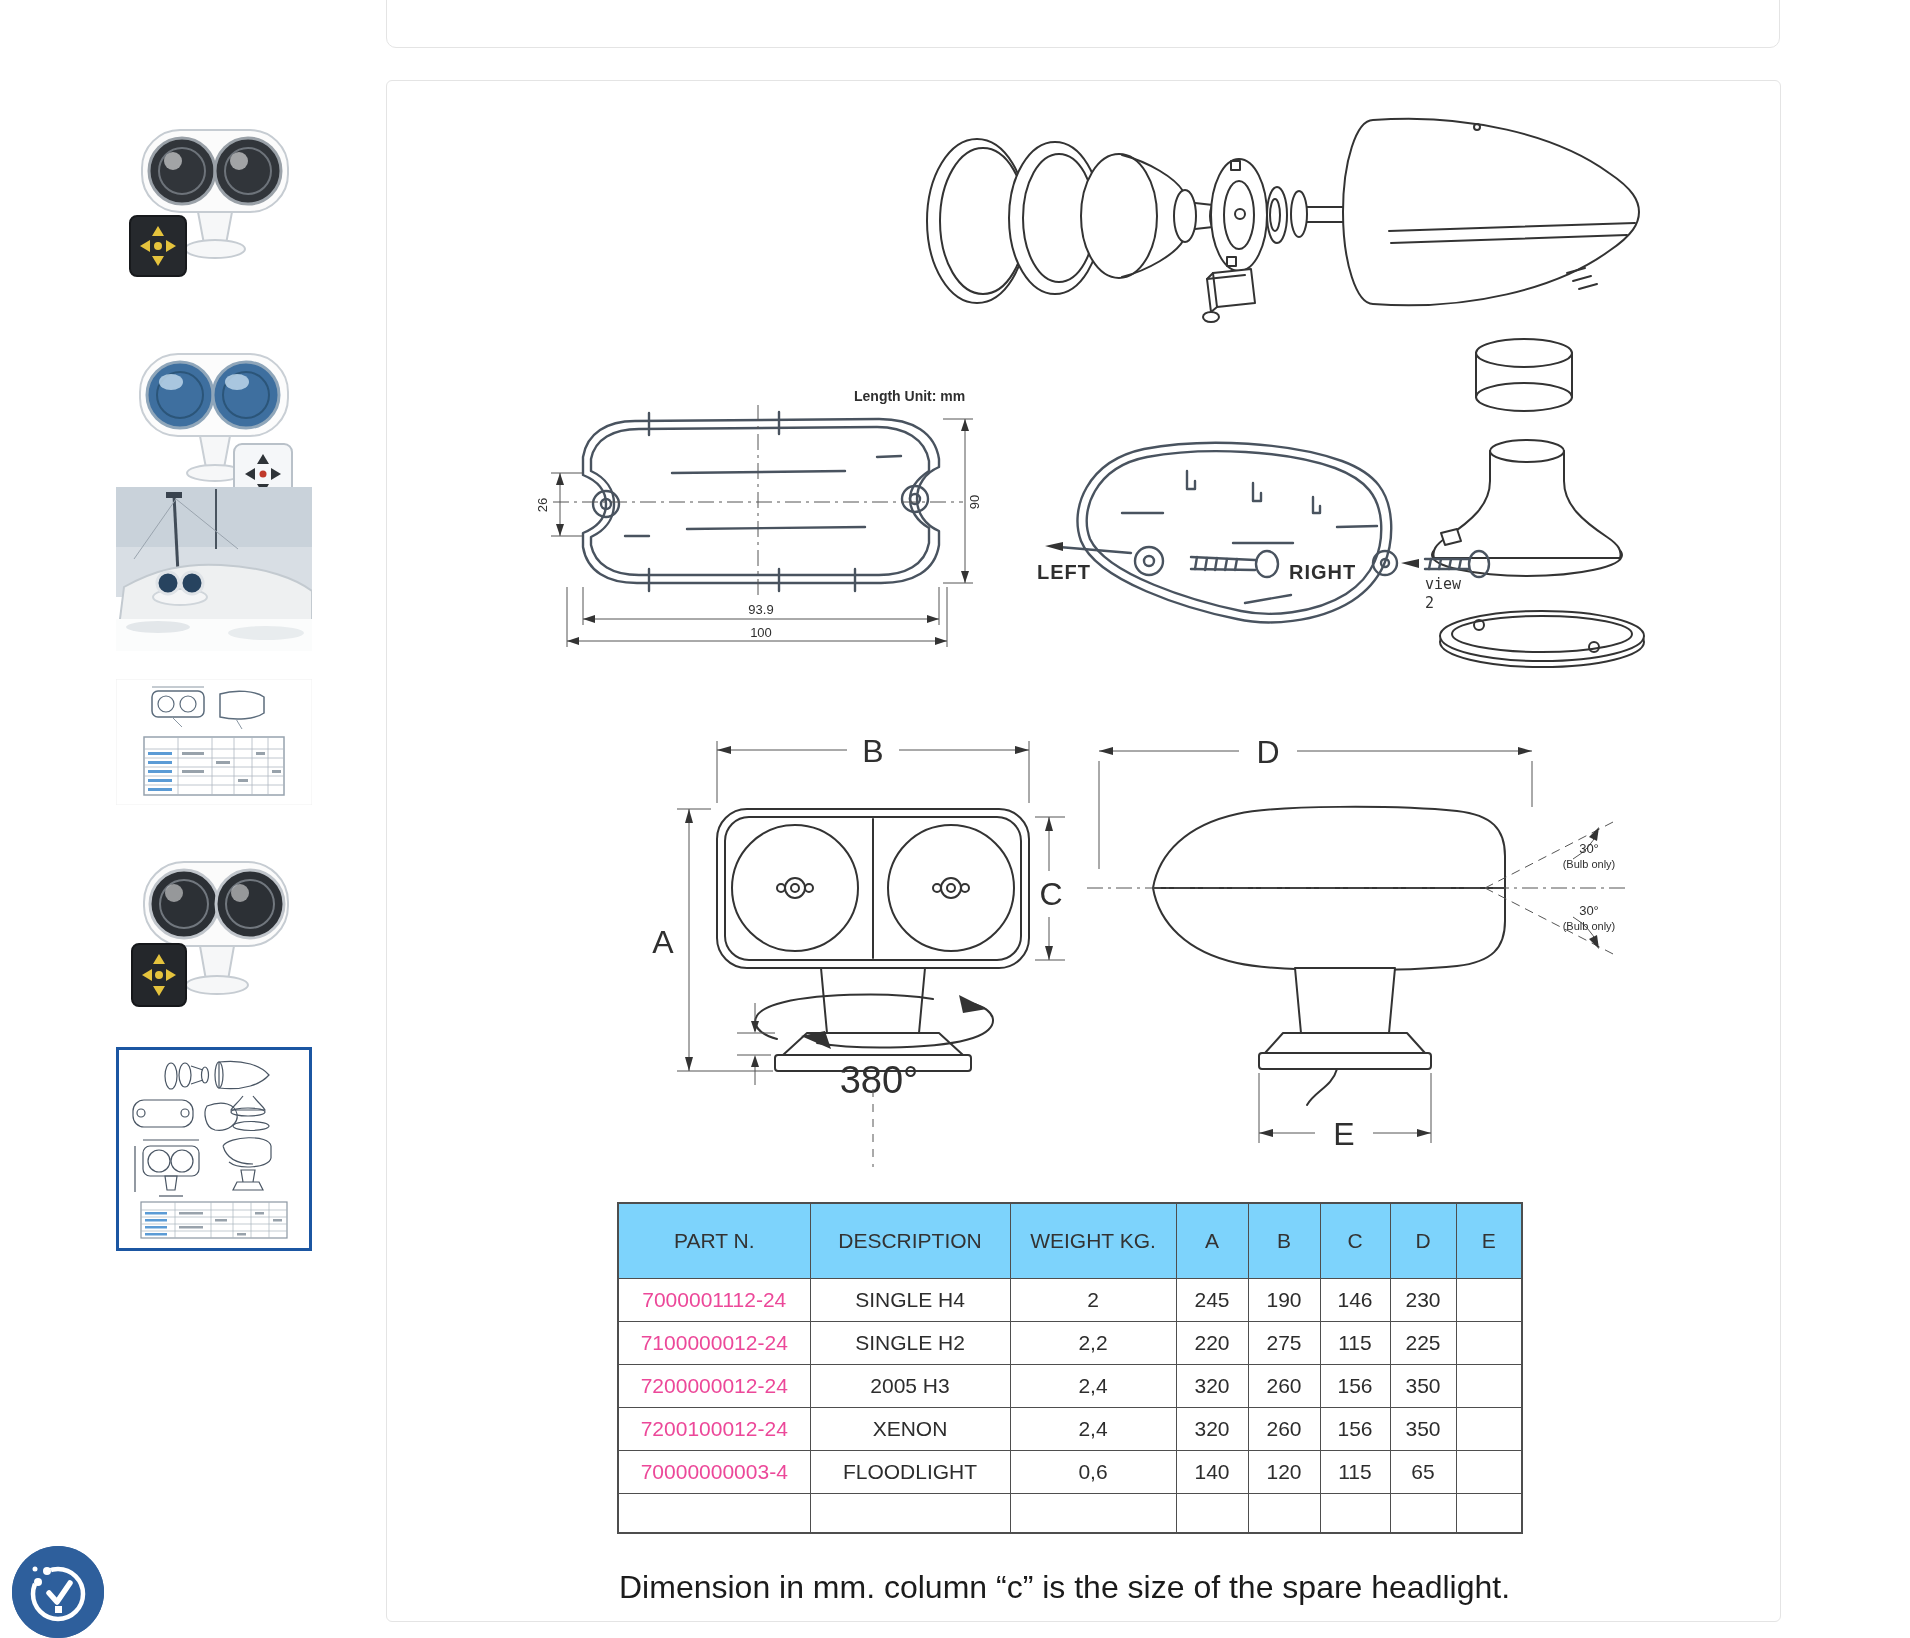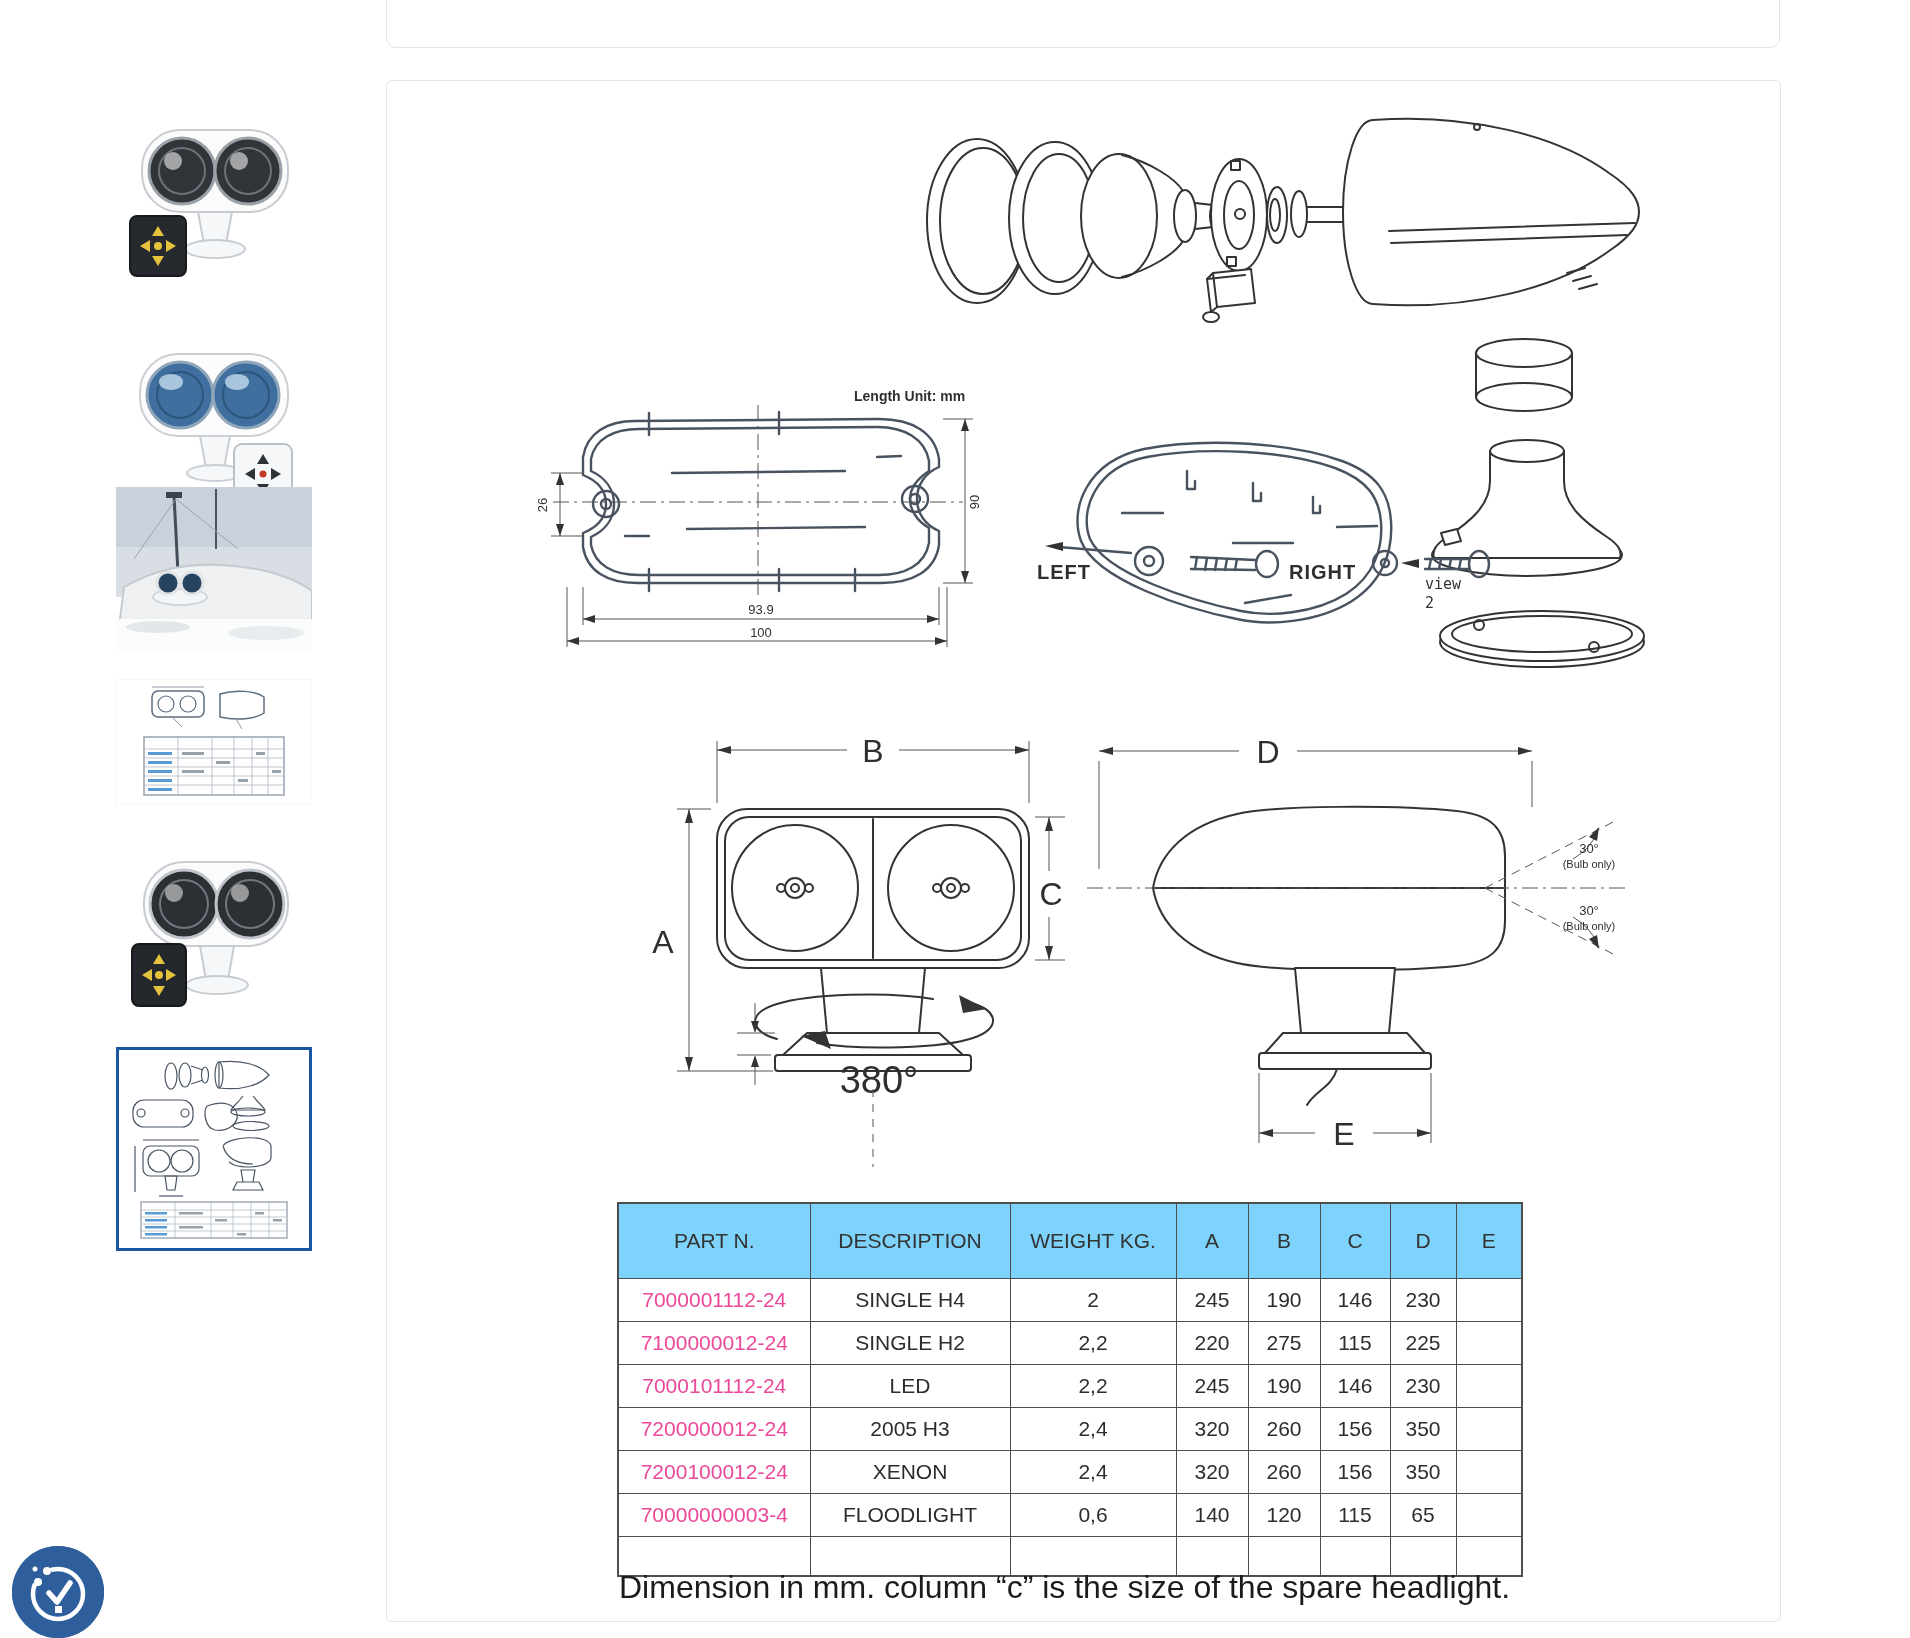--- a/index.html
+++ b/index.html
@@ -529,30 +529,20 @@
         <td><span class="part-link">7100000012-24</span></td>
         <td>SINGLE H2</td>
         <td>2,2</td>
         <td>220</td>
         <td>275</td>
         <td>115</td>
         <td>225</td>
         <td></td>
       </tr>
       <tr>
-        <td><span class="part-link">7000101112-24</span></td>
-        <td>LED</td>
-        <td>2,2</td>
-        <td>245</td>
-        <td>190</td>
-        <td>146</td>
-        <td>230</td>
-        <td></td>
-      </tr>
-      <tr>
         <td><span class="part-link">7200000012-24</span></td>
         <td>2005 H3</td>
         <td>2,4</td>
         <td>320</td>
         <td>260</td>
         <td>156</td>
         <td>350</td>
         <td></td>
       </tr>
       <tr>

